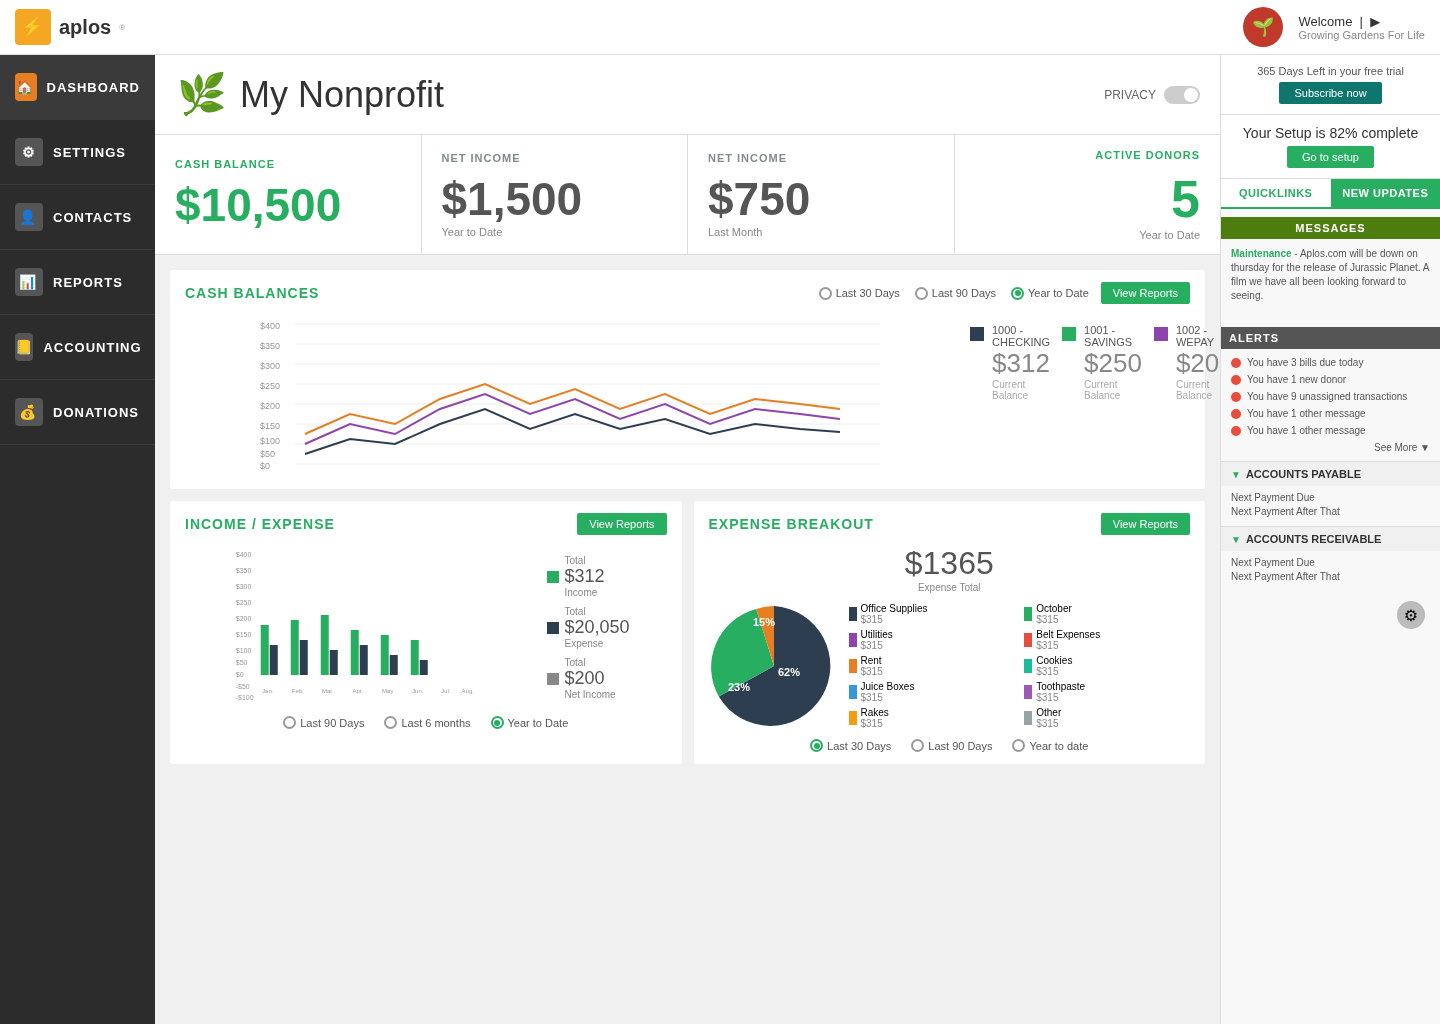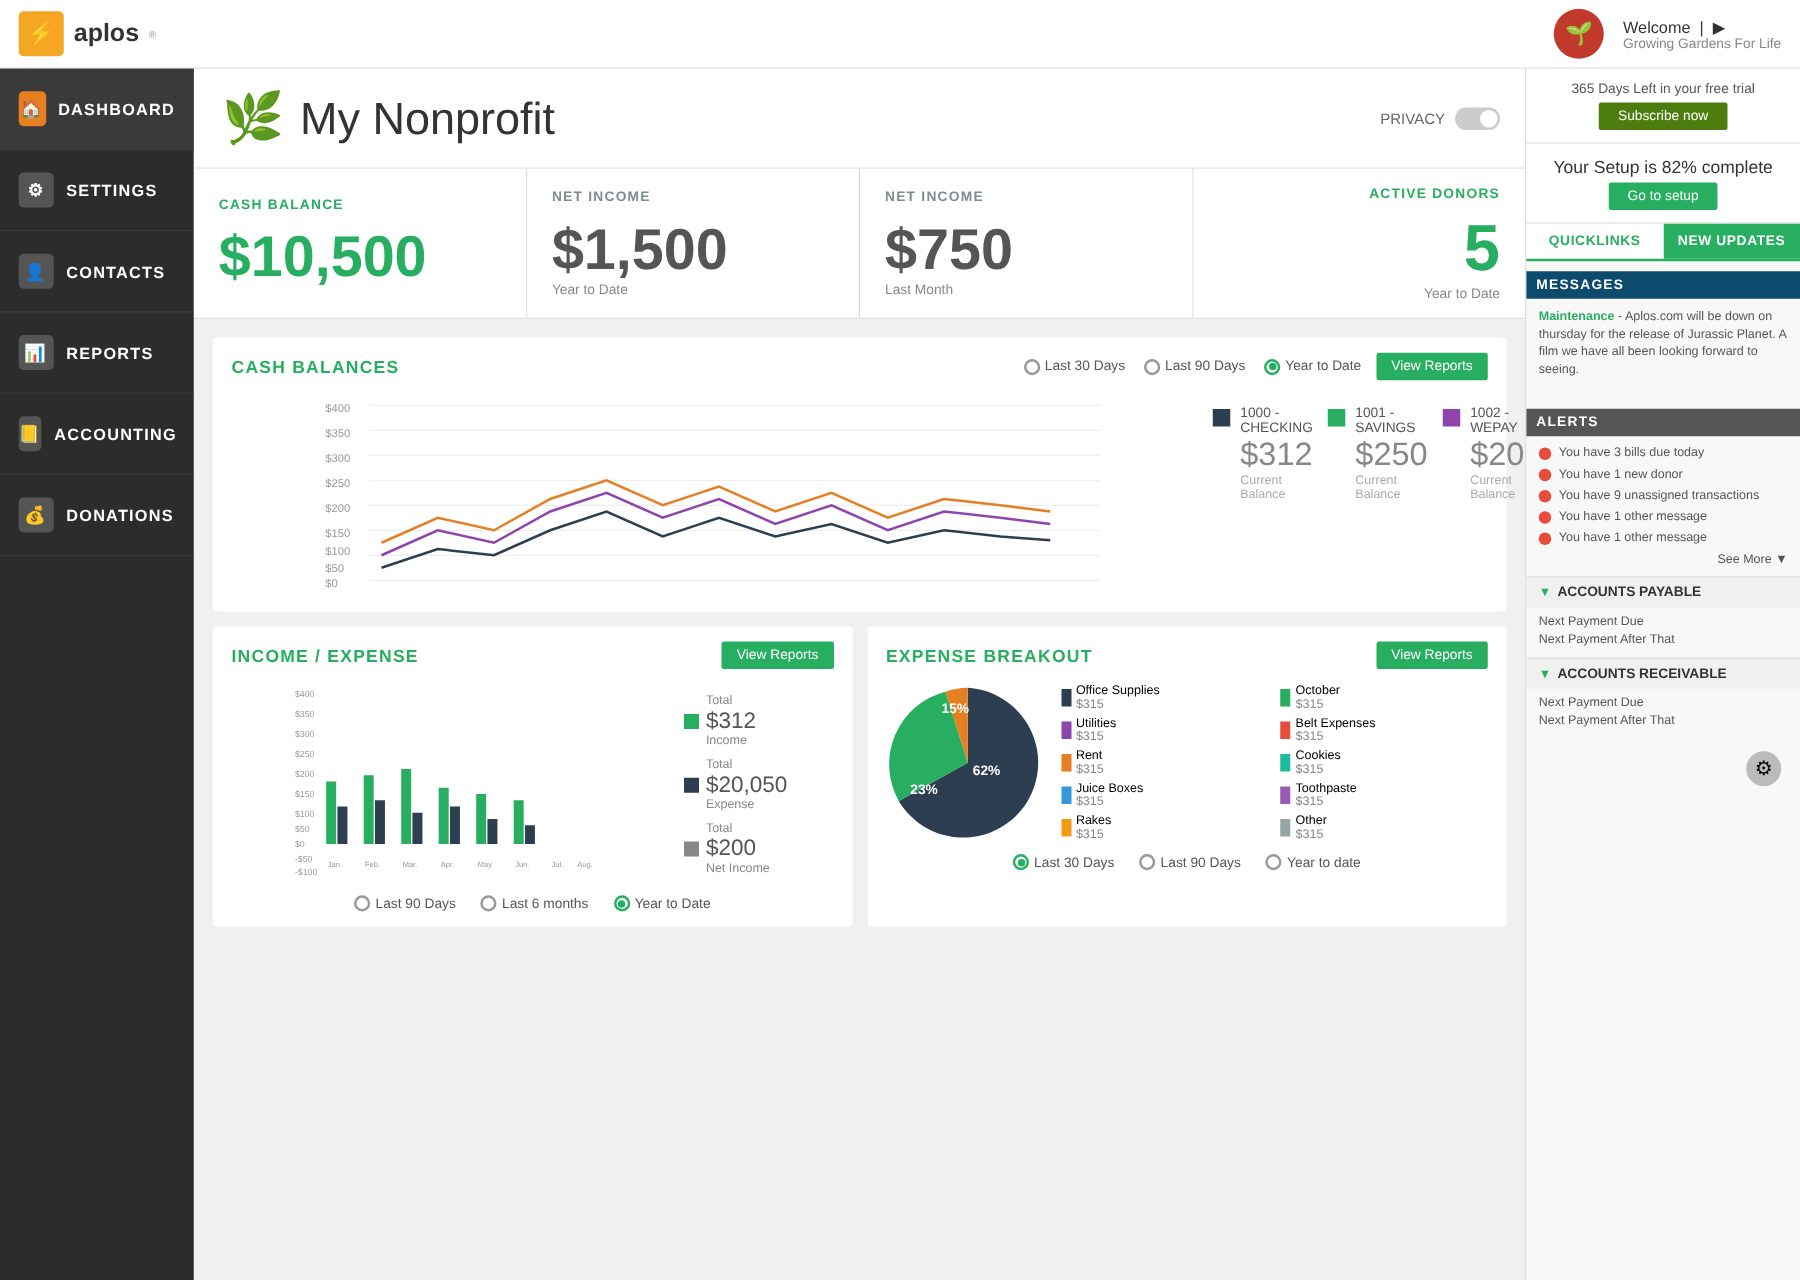--- a/index.html
+++ b/index.html
@@ -370,21 +370,21 @@
     }
     .trial-banner {
       background: #fff;
       padding: 10px;
       border-bottom: 1px solid #ddd;
       text-align: center;
       font-size: 11px;
       color: #555;
     }
     .subscribe-btn {
-      background: #4d7c0f;
+      background: #0f766e;
       color: white;
       border: none;
       padding: 5px 15px;
       margin-top: 5px;
       cursor: pointer;
       border-radius: 2px;
       font-size: 11px;
     }
     .setup-area {
       background: #fff;
@@ -422,23 +422,24 @@
       color: white;
     }
     .panel-section {
       padding: 8px 10px;
     }
     .panel-section-title {
       font-size: 11px;
       font-weight: bold;
       letter-spacing: 1px;
       color: #fff;
-      background: #0c4a6e;
+      background: #4d7c0f;
       padding: 5px 8px;
       margin: 0 -10px 8px;
+      text-align: center;
     }
     .message-item {
       font-size: 10px;
       color: #555;
       margin-bottom: 8px;
       line-height: 1.4;
     }
     .message-item .sender { color: #27ae60; font-weight: bold; }
     .alerts-section { padding: 8px 10px; }
     .alerts-title {
@@ -761,20 +762,24 @@
               <span>Year to Date</span>
             </label>
           </div>
         </div>
 
         <div class="col-half section-card">
           <div class="section-header">
             <div class="section-title">EXPENSE BREAKOUT</div>
             <button class="view-reports-btn">View Reports</button>
           </div>
+          <div class="expense-total-area">
+            <div class="expense-total-amount">$1365</div>
+            <div class="expense-total-label">Expense Total</div>
+          </div>
           <div class="pie-area">
             <div class="pie-container">
               <svg width="130" height="130" viewBox="0 0 130 130">
 
                 <path d="M65,65 L65,5 A60,60 0 1,1 9.8,95.6 Z" fill="#2c3e50"></path>
 
                 <path d="M65,65 L9.8,95.6 A60,60 0 0,1 47.2,8.1 Z" fill="#27ae60"></path>
 
                 <path d="M65,65 L47.2,8.1 A60,60 0 0,1 65,5 Z" fill="#e67e22"></path>
 

